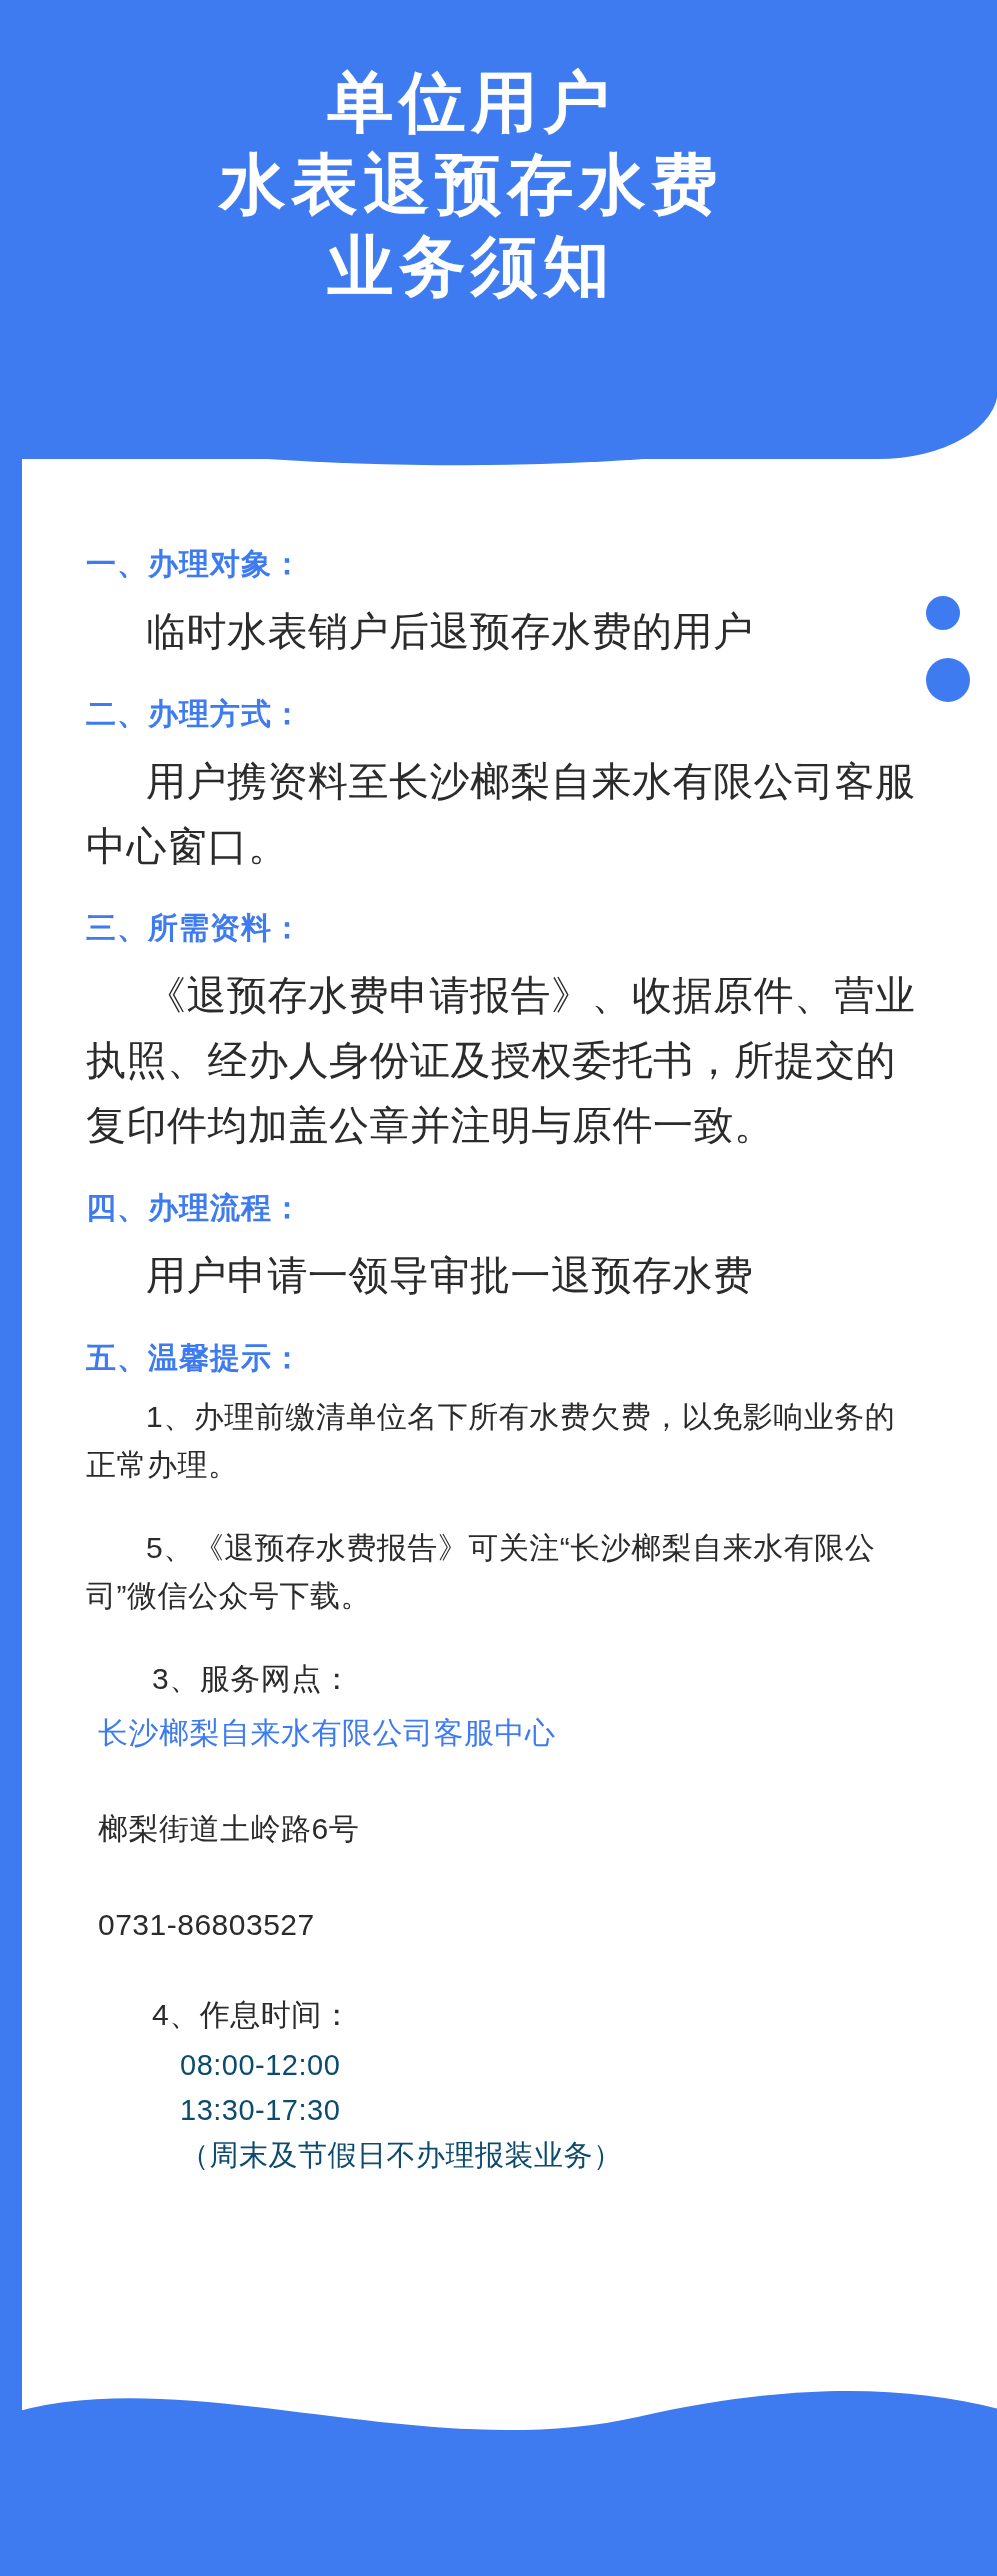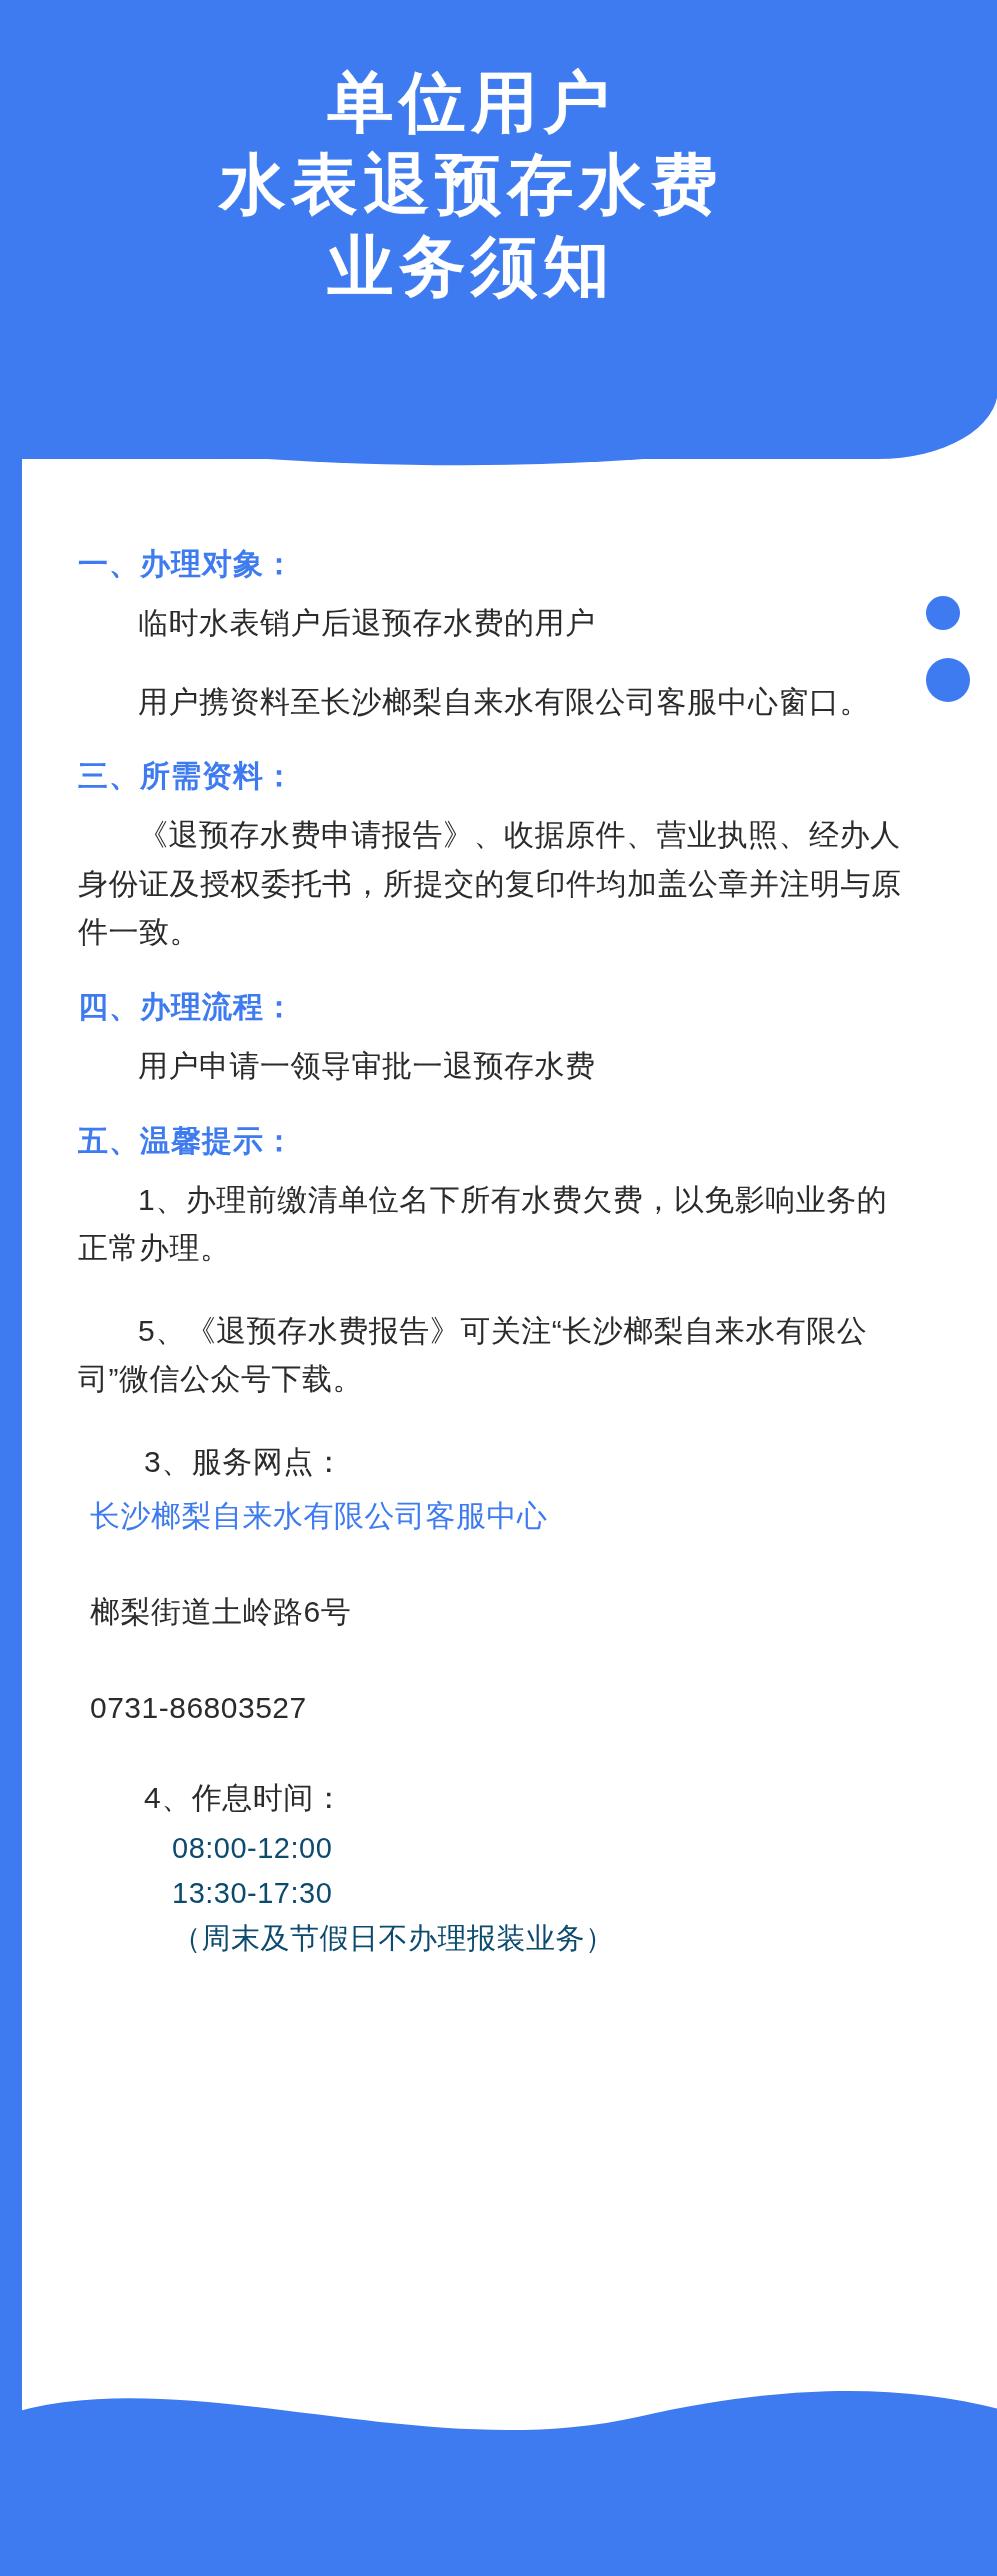--- a/index.html
+++ b/index.html
@@ -76,38 +76,38 @@
     position: absolute;
     border-radius: 50%;
     background: #3e7bf0;
   }
   .dot-1 { right: 38px; top: 596px; width: 34px; height: 34px; }
   .dot-2 { right: 28px; top: 658px; width: 44px; height: 44px; }
 
   
   .content {
     position: absolute;
-    left: 78px;
+    left: 86px;
     top: 544px;
     width: 836px;
   }
 
   .section {
     margin-bottom: 30px;
   }
   .section-heading {
     color: #3e7bf0;
     font-size: 30px;
     font-weight: bold;
     letter-spacing: 1px;
     margin-bottom: 14px;
   }
   .section-body {
     color: #2b2b2b;
-    font-size: 30px;
+    font-size: 40px;
     line-height: 1.62;
     text-indent: 60px;
     letter-spacing: 0.5px;
   }
   .section-body.short {
     text-indent: 60px;
   }
 
   .tips-para {
     color: #2b2b2b;
@@ -191,20 +191,21 @@
   <div class="dot dot-2"></div>
 
   <div class="content">
 
     <div class="section">
       <div class="section-heading">一、办理对象：</div>
       <div class="section-body short">临时水表销户后退预存水费的用户</div>
     </div>
 
     <div class="section">
+      <div class="section-heading">二、办理方式：</div>
       <div class="section-body">用户携资料至长沙榔梨自来水有限公司客服中心窗口。</div>
     </div>
 
     <div class="section">
       <div class="section-heading">三、所需资料：</div>
       <div class="section-body">《退预存水费申请报告》、收据原件、营业执照、经办人身份证及授权委托书，所提交的复印件均加盖公章并注明与原件一致。</div>
     </div>
 
     <div class="section">
       <div class="section-heading">四、办理流程：</div>

